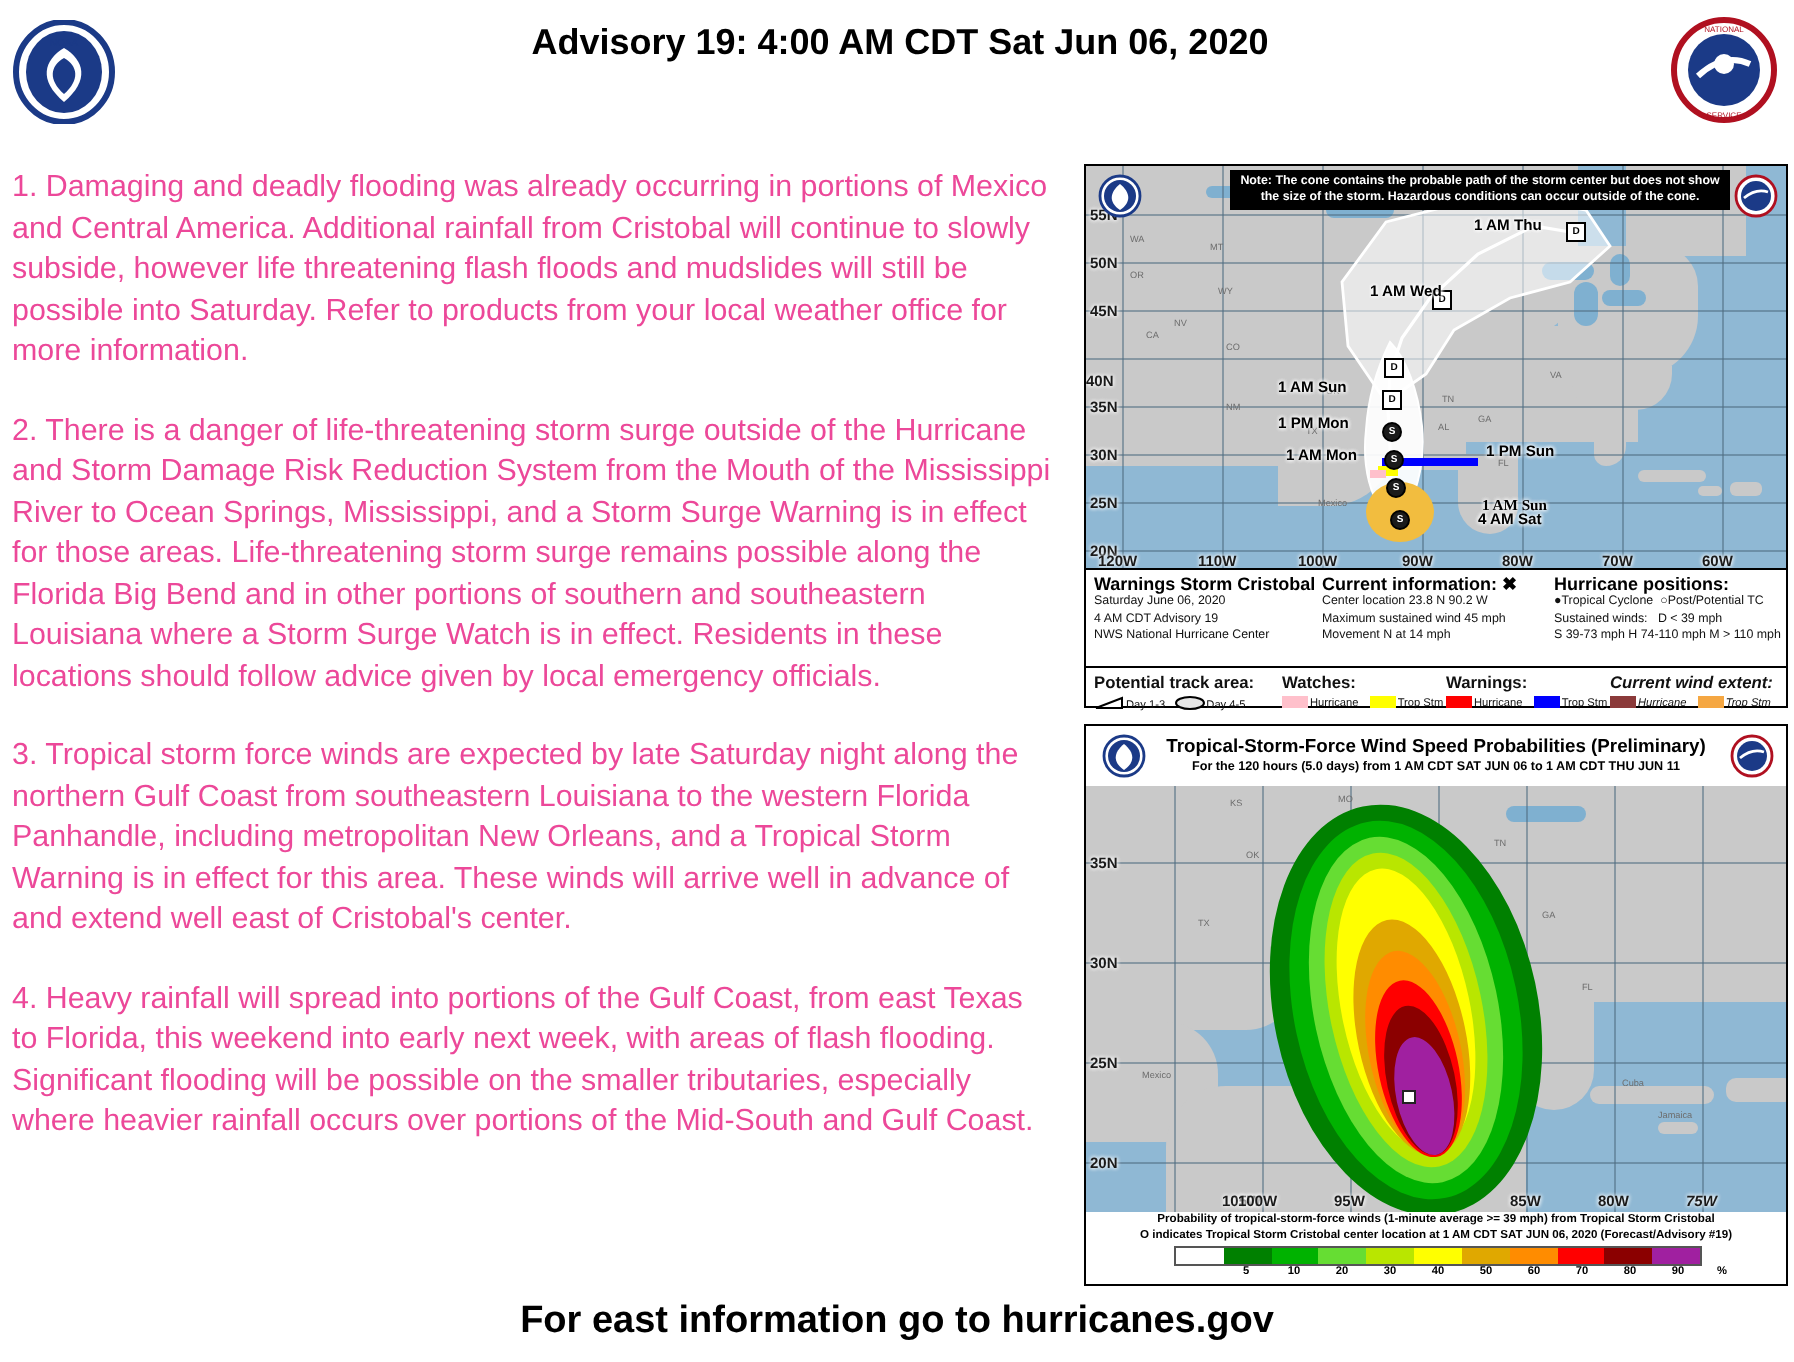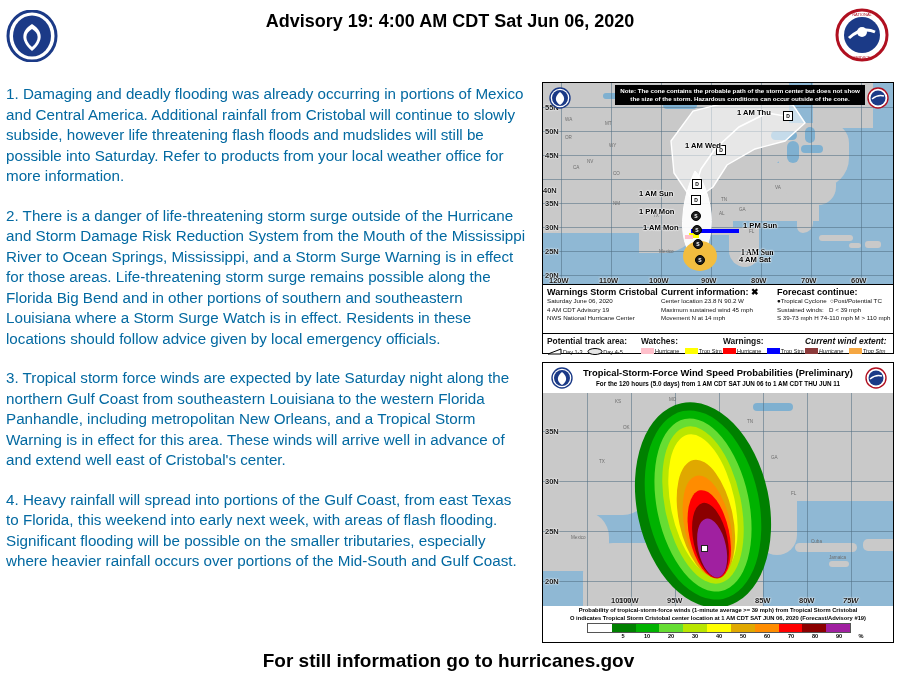--- a/index.html
+++ b/index.html
@@ -11,21 +11,21 @@
   
   #header{position:absolute;left:0;top:0;width:897px;height:72px;}
   #noaa-logo{position:absolute;left:6px;top:10px;width:52px;height:52px;}
   #nws-logo{position:absolute;right:8px;top:8px;width:54px;height:54px;}
   #title-block{position:absolute;left:70px;top:8px;width:760px;text-align:center;}
   #main-title{font-size:25px;font-weight:bold;letter-spacing:-.2px;line-height:30px;}
   #sub-title{font-size:18px;font-weight:bold;line-height:24px;margin-top:1px;}
 
   
   #messages{position:absolute;left:6px;top:84px;width:520px;}
-  .msg{font-size:15.2px;line-height:20.5px;margin:0 0 19px 0;color:#0369a1;}
+  .msg{font-size:15.2px;line-height:20.5px;margin:0 0 19px 0;color:#ec4899;}
 
   #footer-note{position:absolute;left:0;top:650px;width:897px;text-align:center;
     font-size:19px;font-weight:bold;}
 
   
   .panel{position:absolute;border:1px solid #000;background:#fff;box-sizing:border-box;}
   #cone-panel{left:542px;top:82px;width:352px;height:272px;}
   #prob-panel{left:542px;top:362px;width:352px;height:281px;}
 
   .map-area{position:absolute;left:0;top:0;width:100%;box-sizing:border-box;
@@ -112,21 +112,21 @@
   </div>
 </div>
 
 <div id="messages">
   <p class="msg">1. Damaging and deadly flooding was already occurring in portions of Mexico and Central America. Additional rainfall from Cristobal will continue to slowly subside, however life threatening flash floods and mudslides will still be possible into Saturday. Refer to products from your local weather office for more information.</p>
   <p class="msg">2. There is a danger of life-threatening storm surge outside of the Hurricane and Storm Damage Risk Reduction System from the Mouth of the Mississippi River to Ocean Springs, Mississippi, and a Storm Surge Warning is in effect for those areas. Life-threatening storm surge remains possible along the Florida Big Bend and in other portions of southern and southeastern Louisiana where a Storm Surge Watch is in effect. Residents in these locations should follow advice given by local emergency officials.</p>
   <p class="msg">3. Tropical storm force winds are expected by late Saturday night along the northern Gulf Coast from southeastern Louisiana to the western Florida Panhandle, including metropolitan New Orleans, and a Tropical Storm Warning is in effect for this area. These winds will arrive well in advance of and extend well east of Cristobal's center.</p>
   <p class="msg">4. Heavy rainfall will spread into portions of the Gulf Coast, from east Texas to Florida, this weekend into early next week, with areas of flash flooding. Significant flooding will be possible on the smaller tributaries, especially where heavier rainfall occurs over portions of the Mid-South and Gulf Coast.</p>
 </div>
 
-<div id="footer-note">For still information go to hurricanes.gov</div>
+<div id="footer-note">For east information go to hurricanes.gov</div>
 
 <div class="panel" id="cone-panel">
 
   <div class="map-area" id="cone-map">
 
     <div class="land" style="left:-4px;top:0px;width:250px;height:86px;border-radius:0 0 30px 0;"></div>
     <div class="land" style="left:-4px;top:80px;width:120px;height:70px;"></div>
     <div class="land" style="left:96px;top:80px;width:180px;height:58px;"></div>
     <div class="land" style="left:96px;top:135px;width:60px;height:35px;border-radius:0 0 40px 0;"></div>
     <div class="land" style="left:150px;top:132px;width:40px;height:20px;"></div>
@@ -253,21 +253,21 @@
       <div>4 AM CDT Advisory 19</div>
       <div>NWS National Hurricane Center</div>
     </div>
     <div class="info-col" style="left:118px;width:118px;">
       <span class="info-h"><span>Current information:</span> <span>✖</span></span>
       <div>Center location 23.8 N 90.2 W</div>
       <div>Maximum sustained wind 45 mph</div>
       <div>Movement N at 14 mph</div>
     </div>
     <div class="info-col" style="left:234px;width:118px;">
-      <span class="info-h">Forecast continue:</span>
+      <span class="info-h">Hurricane positions:</span>
       <div>
         <span>●</span><span>Tropical Cyclone</span>
         &nbsp;<span>○</span><span>Post/Potential TC</span>
       </div>
       <div>
         <span>Sustained winds:</span>
         &nbsp;&nbsp;<span>D &lt; 39 mph</span>
       </div>
       <div>S 39-73 mph  H 74-110 mph  M &gt; 110 mph</div>
     </div>

